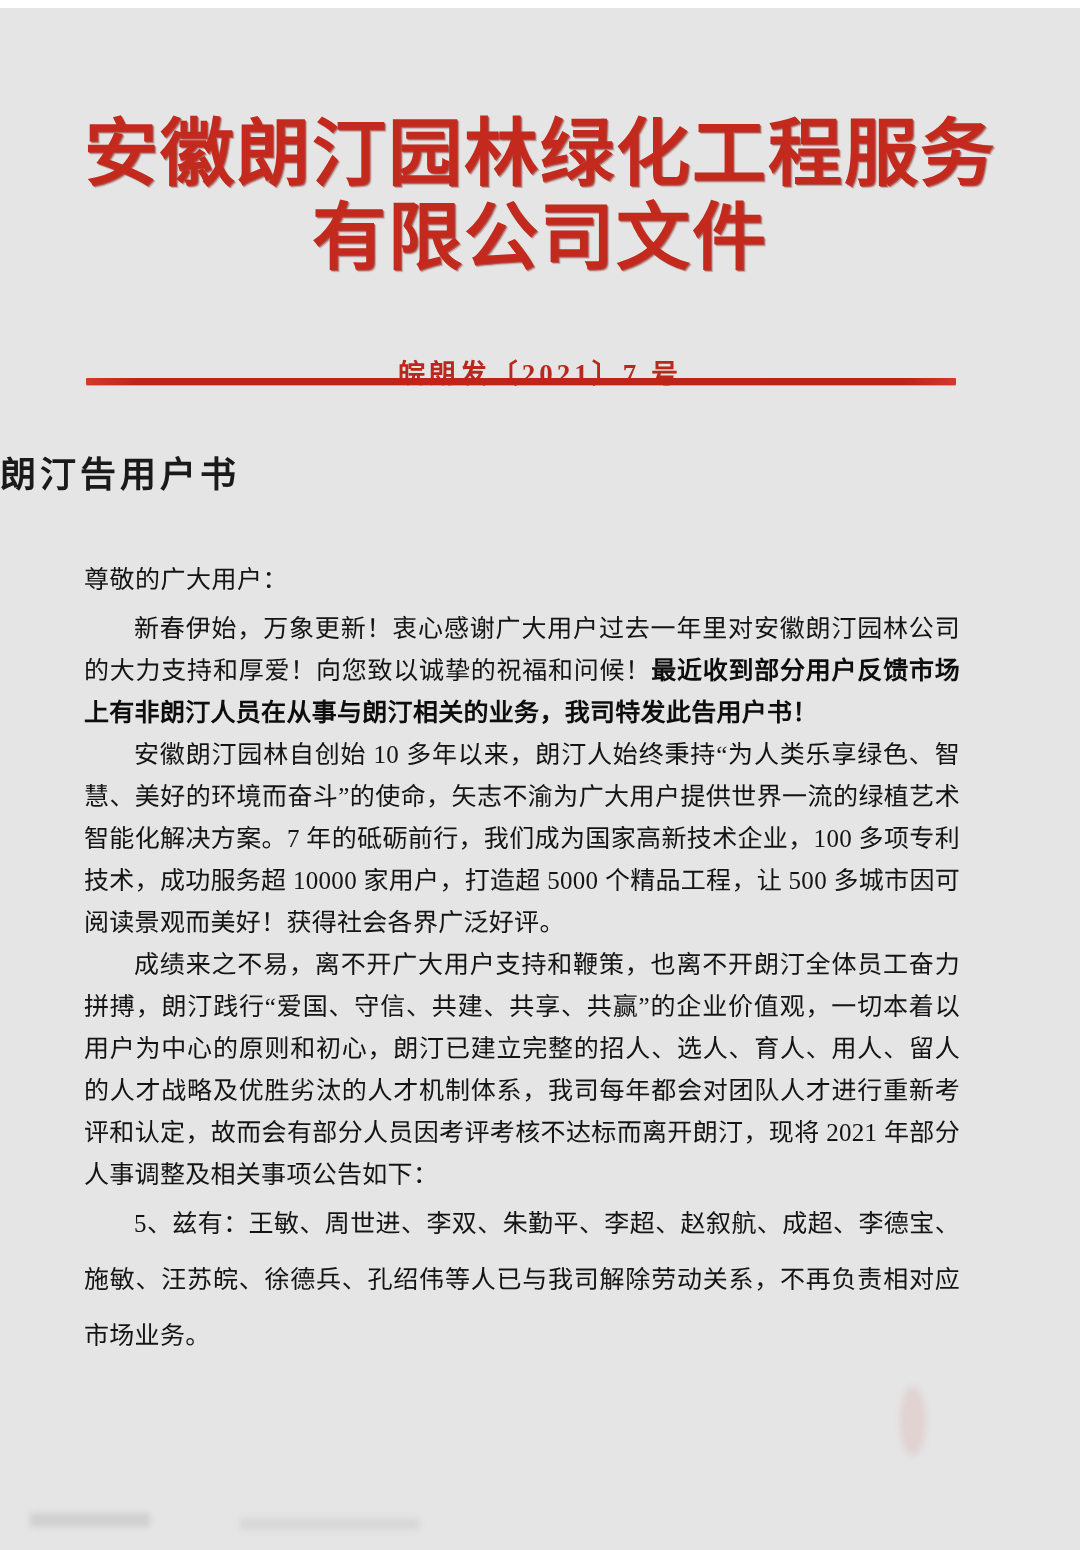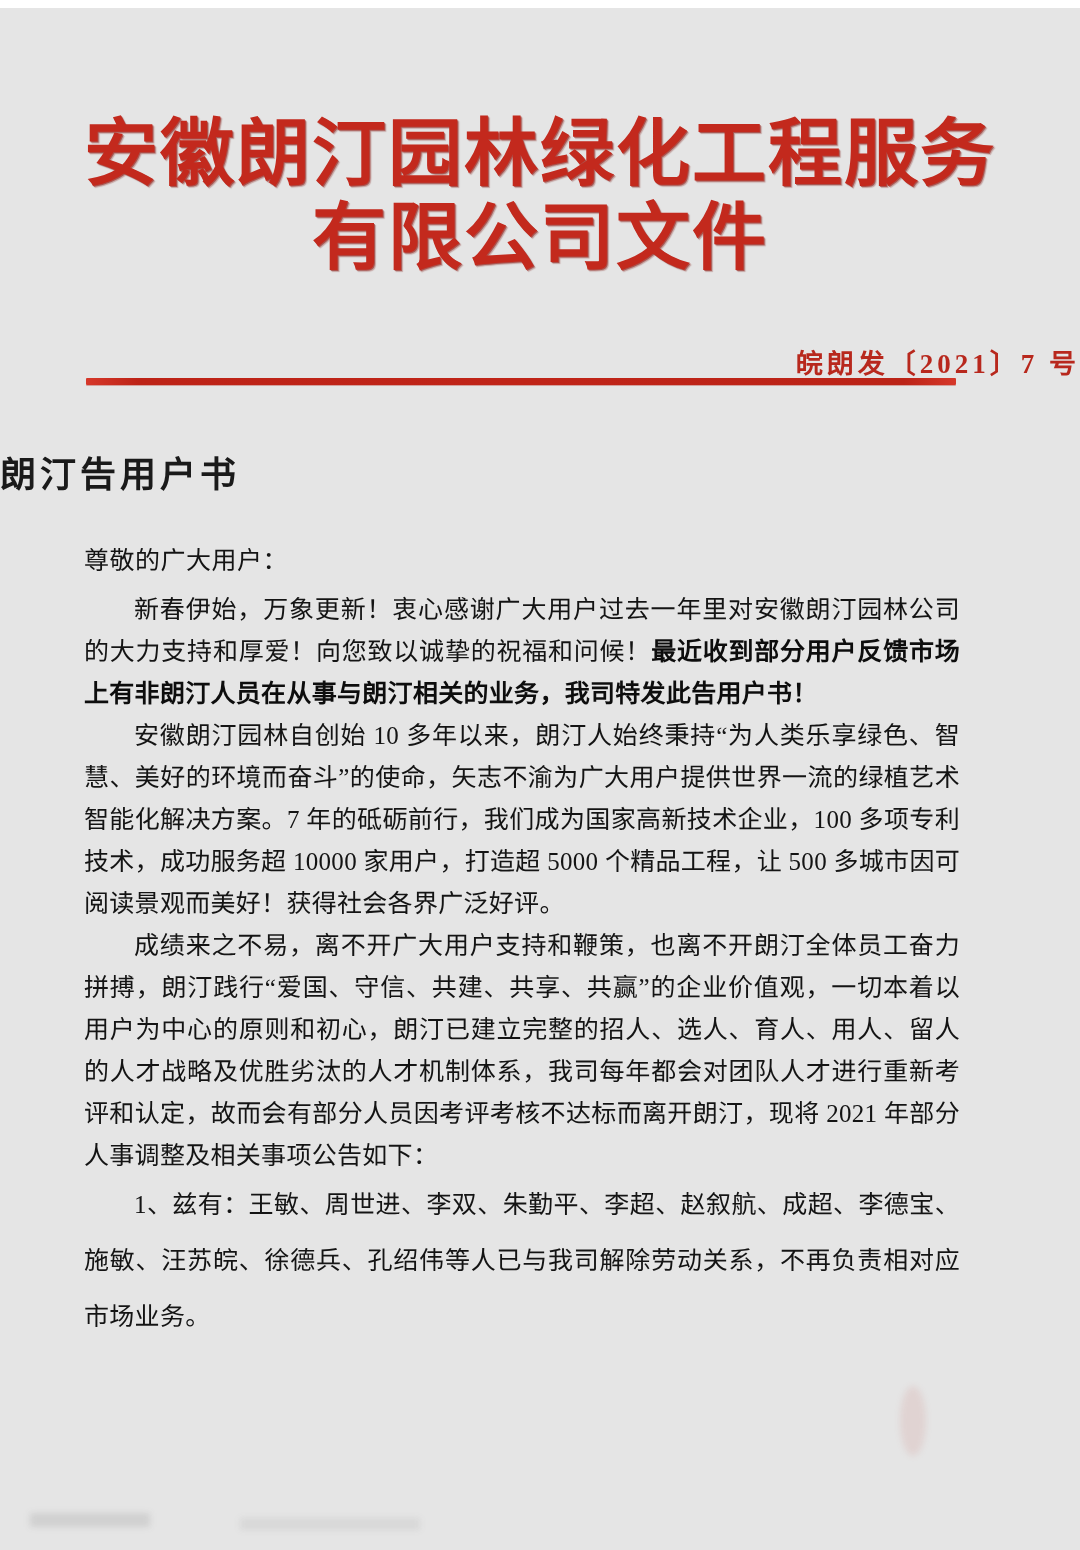--- a/index.html
+++ b/index.html
@@ -41,23 +41,23 @@
     text-shadow:
        1px 1px 0 rgba(150, 20, 12, .55),
        2px 2px 1px rgba(120, 14, 8, .30);
     padding: 0 78px;
     word-break: break-all;
   }
 
   .doc-number {
     position: absolute;
     left: 0;
-    top: 334px;
+    top: 344px;
     width: 1080px;
-    text-align: right;
+    text-align: center;
     font-family: "Liberation Serif", "DejaVu Serif", serif;
     font-weight: bold;
     font-size: 27px;
     letter-spacing: 4px;
     color: #b8281d;
   }
 
   .red-rule {
     position: absolute;
     left: 86px;
@@ -83,21 +83,21 @@
     font-family: "Liberation Serif", "DejaVu Serif", serif;
     font-weight: bold;
     font-size: 36px;
     letter-spacing: 4px;
     color: #1a1a1a;
   }
 
   .body-block {
     position: absolute;
     left: 84px;
-    top: 525px;
+    top: 544px;
     width: 876px;
   }
 
   .salutation {
     font-size: 25px;
     line-height: 56px;
     color: #141414;
     letter-spacing: .5px;
   }
 
@@ -160,21 +160,21 @@
     <div class="salutation">尊敬的广大用户：</div>
 
     <p class="para">
       <span>新春伊始，万象更新！衷心感谢广大用户过去一年里对安徽朗汀园林公司的大力支持和厚爱！向您致以诚挚的祝福和问候！</span><b>最近收到部分用户反馈市场上有非朗汀人员在从事与朗汀相关的业务，我司特发此告用户书！</b>
     </p>
 
     <p class="para">安徽朗汀园林自创始 10 多年以来，朗汀人始终秉持“为人类乐享绿色、智慧、美好的环境而奋斗”的使命，矢志不渝为广大用户提供世界一流的绿植艺术智能化解决方案。7 年的砥砺前行，我们成为国家高新技术企业，100 多项专利技术，成功服务超 10000 家用户，打造超 5000 个精品工程，让 500 多城市因可阅读景观而美好！获得社会各界广泛好评。</p>
 
     <p class="para">成绩来之不易，离不开广大用户支持和鞭策，也离不开朗汀全体员工奋力拼搏，朗汀践行“爱国、守信、共建、共享、共赢”的企业价值观，一切本着以用户为中心的原则和初心，朗汀已建立完整的招人、选人、育人、用人、留人的人才战略及优胜劣汰的人才机制体系，我司每年都会对团队人才进行重新考评和认定，故而会有部分人员因考评考核不达标而离开朗汀，现将 2021 年部分人事调整及相关事项公告如下：</p>
 
-    <p class="list-item">1、兹有：王敏、周世进、李双、朱勤平、李超、赵叙航、成超、李德宝、施敏、汪苏皖、徐德兵、孔绍伟等人已与我司解除劳动关系，不再负责相对应市场业务。</p>
+    <p class="list-item">5、兹有：王敏、周世进、李双、朱勤平、李超、赵叙航、成超、李德宝、施敏、汪苏皖、徐德兵、孔绍伟等人已与我司解除劳动关系，不再负责相对应市场业务。</p>
 
   </div>
 
   <div class="scan-smudge smudge-a"></div>
   <div class="scan-smudge smudge-b"></div>
   <div class="scan-smudge smudge-c"></div>
 
 </div>
 
 </body></html>

